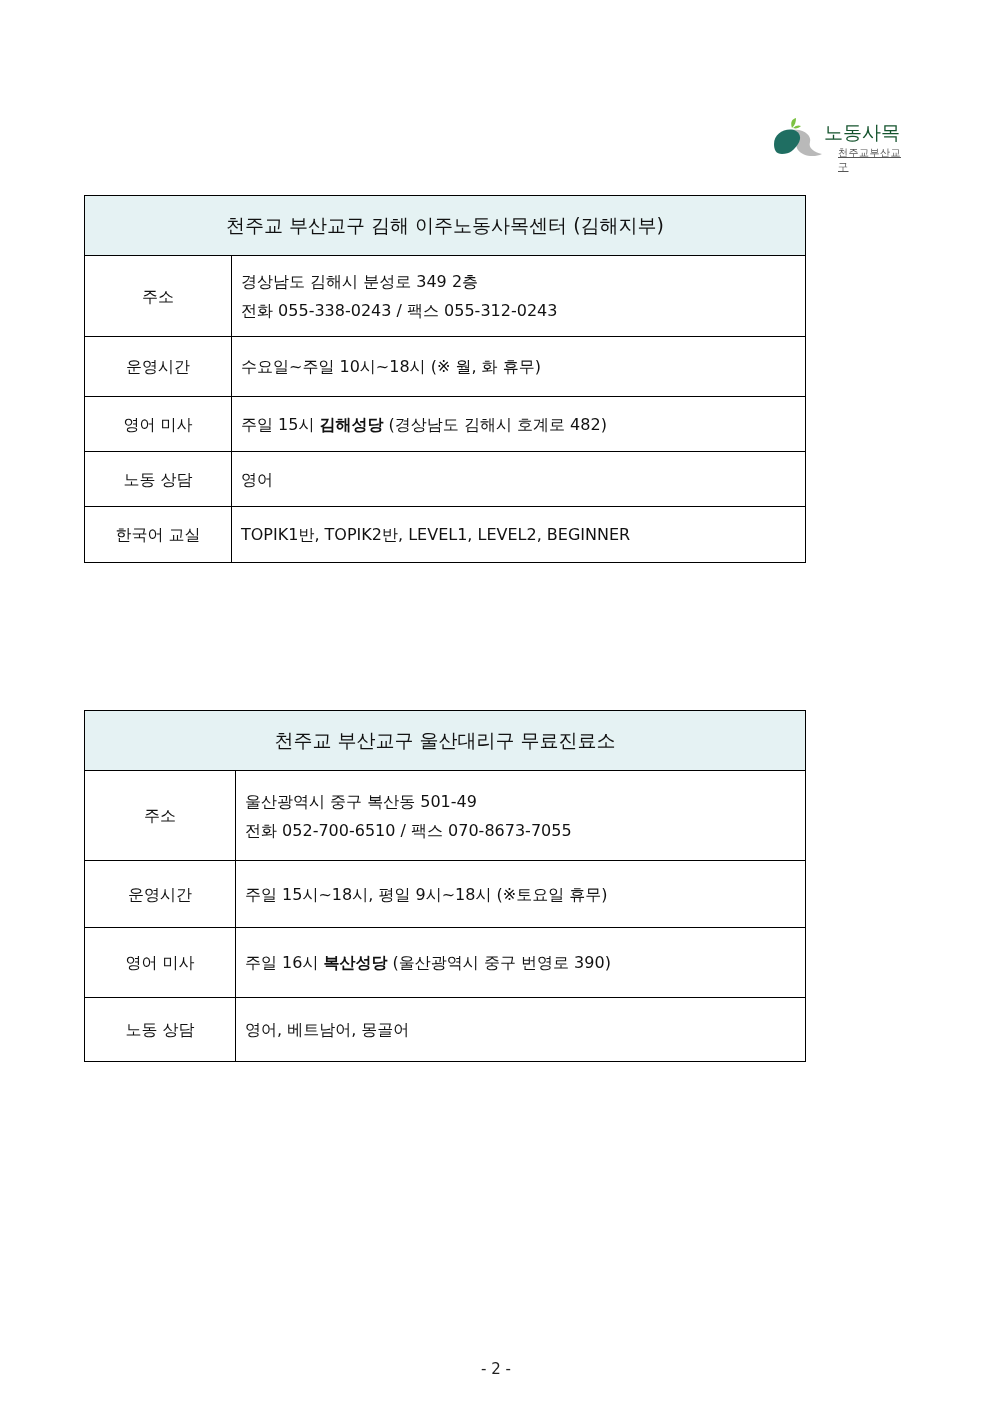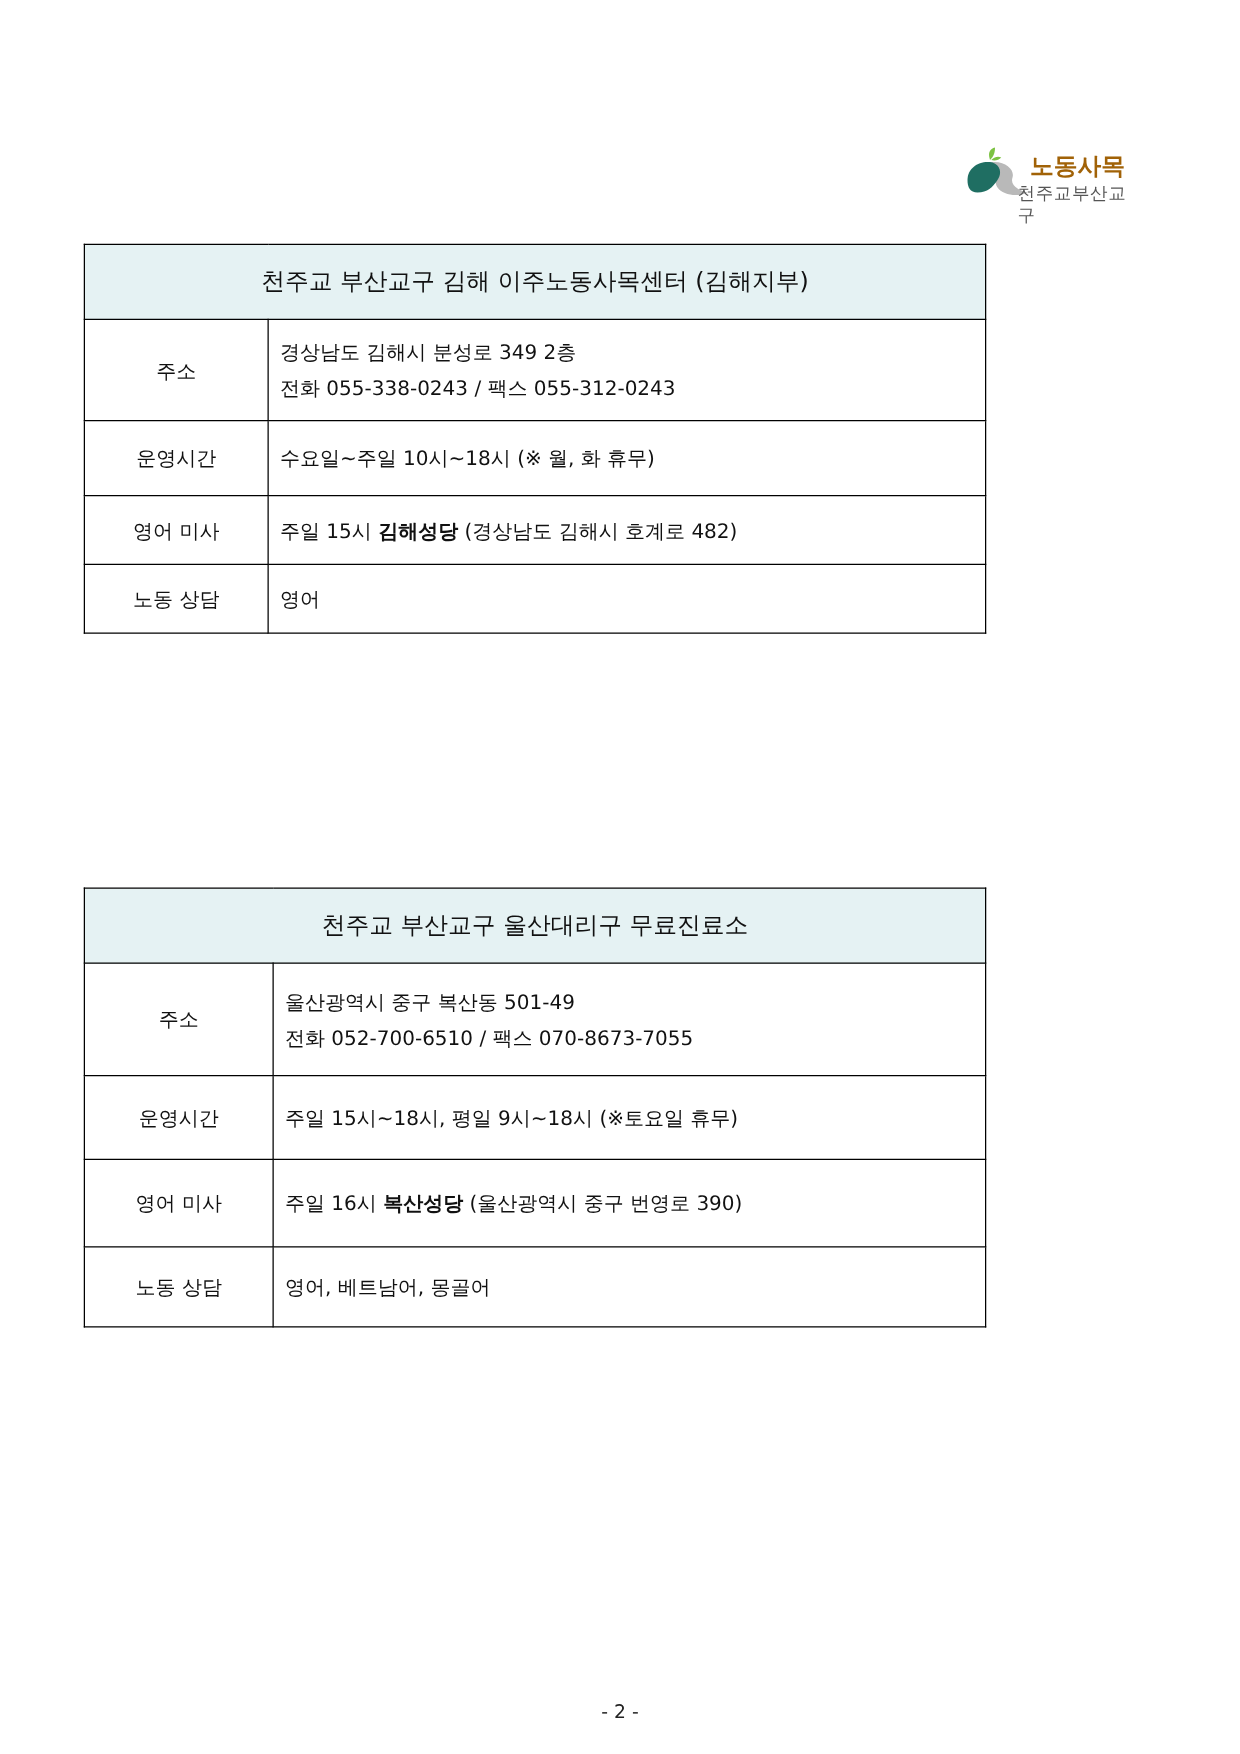--- a/index.html
+++ b/index.html
@@ -1,23 +1,23 @@
 <!DOCTYPE html>
 <html><head>
 <meta charset="utf-8">
 <style>
   html, body { margin: 0; padding: 0; background: #ffffff; }
   body { width: 992px; height: 1403px; position: relative; overflow: hidden;
          font-family: "DejaVu Sans", "Liberation Sans", sans-serif; color: #111; }
   .logo { position: absolute; left: 770px; top: 116px; width: 140px; height: 46px; }
   .logo svg { position: absolute; left: 0; top: 0; }
-  .logo .name { position: absolute; left: 54px; top: 4px; font-size: 19px; font-weight: bold; color: #a16207; letter-spacing: 0px; }
-  .logo .sub { position: absolute; left: 44px; top: 30px; font-size: 14px; color: #555; letter-spacing: 0.5px; }
+  .logo .name { position: absolute; left: 54px; top: 4px; font-size: 19px; font-weight: normal; color: #14532d; letter-spacing: 0px; }
+  .logo .sub { position: absolute; left: 68px; top: 30px; font-size: 10px; color: #555; letter-spacing: 0.5px; text-decoration: underline; }
 
-  table.info { position: absolute; left: 67px; width: 722px; border-collapse: collapse; table-layout: fixed; }
+  table.info { position: absolute; left: 84px; width: 722px; border-collapse: collapse; table-layout: fixed; }
   table.info td, table.info th { border: 1.3px solid #000; font-size: 16px; line-height: 29px; }
   table.info th { background: #e5f2f3; font-weight: normal; font-size: 19px; height: 57px; text-align: center; }
   table.info td.label { text-align: center; padding: 0 4px; }
   table.info td.value { padding: 0 9px; }
   .bold { font-weight: bold; }
   #t1 { top: 195px; }
   #t2 { top: 710px; }
   .page-num { position: absolute; top: 1360px; left: 0; width: 992px; text-align: center; font-size: 15px; color: #222; }
 </style>
 </head>
@@ -55,20 +55,24 @@
     <td class="value">수요일~주일 10시~18시 (※ 월, 화 휴무)</td>
   </tr>
   <tr style="height:55px">
     <td class="label">영어 미사</td>
     <td class="value"><span>주일 15시 </span><span class="bold">김해성당</span><span> (경상남도 김해시 호계로 482)</span></td>
   </tr>
   <tr style="height:55px">
     <td class="label">노동 상담</td>
     <td class="value">영어</td>
   </tr>
+  <tr style="height:56px">
+    <td class="label">한국어 교실</td>
+    <td class="value">TOPIK1반, TOPIK2반, LEVEL1, LEVEL2, BEGINNER</td>
+  </tr>
 </tbody>
   </table>
 
 <table class="info" id="t2">
   <colgroup>
       <col style="width:151px">
       <col>
     </colgroup>
   <tbody>
       <tr style="height:59px">

